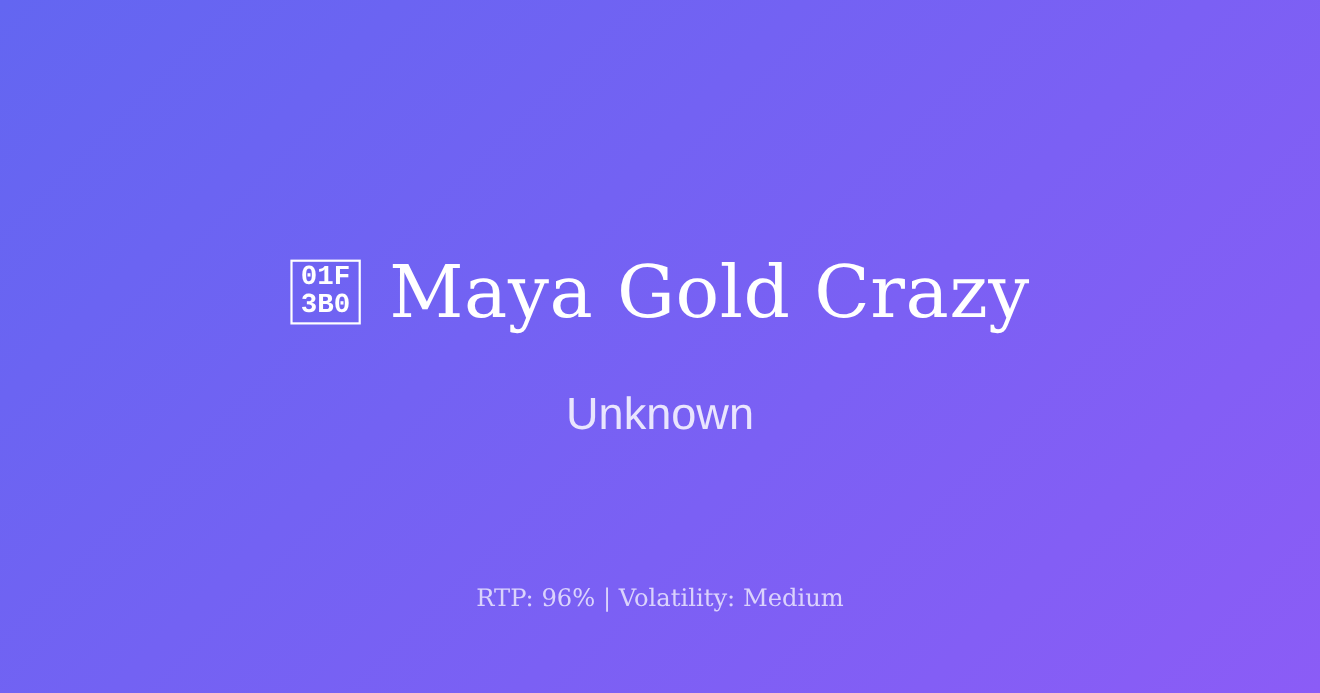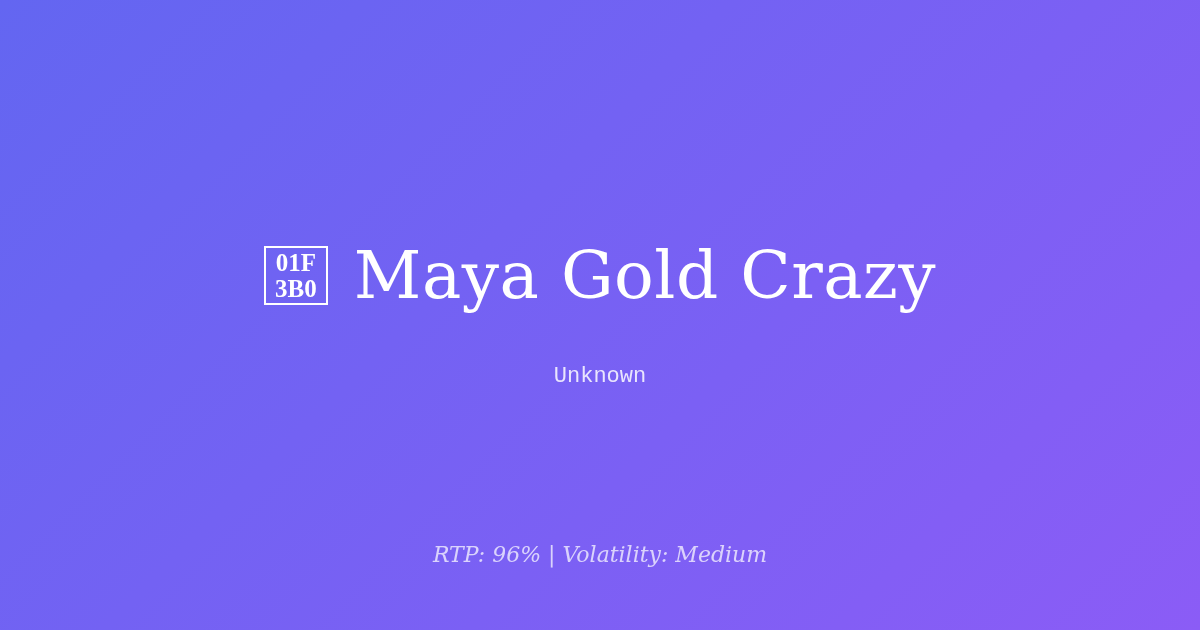--- a/index.html
+++ b/index.html
@@ -44,21 +44,21 @@
   
   .tofu-glyph {
     box-sizing: border-box;
     display: flex;
     flex-direction: column;
     align-items: center;
     justify-content: center;
     width: 64px;
     height: 59px;
     border: 2px solid #ffffff;
-    font-family: Liberation Serif, serif;
+    font-family: Liberation Mono, monospace;
     font-size: 25px;
     font-weight: 700;
     line-height: 26px;
     letter-spacing: 0px;
     color: #ffffff;
     flex: none;
   }
 
   .tofu-glyph .tofu-line {
     display: block;
@@ -75,43 +75,42 @@
     color: #ffffff;
     white-space: nowrap;
     letter-spacing: 0.5px;
   }
 
   
   .game-provider {
     margin: 0;
     padding: 0;
     margin-top: 54px;
-    font-family: Liberation Mono, monospace;
-    font-size: 22px;
+    font-family: Liberation Sans, sans-serif;
+    font-size: 41px;
     font-weight: 400;
     line-height: 1.1;
     color: rgba(255, 255, 255, 0.84);
     white-space: nowrap;
   }
 
   
   .game-stats {
     position: absolute;
     left: 0;
     right: 0;
     top: 528px;
-    margin: 14px;
+    margin: 4px;
     padding: 0;
     font-family: "DejaVu Serif", "Liberation Serif", serif;
     font-size: 22px;
     font-weight: 400;
     line-height: 1.2;
     color: rgba(255, 255, 255, 0.72);
     white-space: nowrap;
-    font-style: italic;
   }
 </style>
 </head>
 <body>
 
 <div class="og-card">
 
   <div class="title-row">
 
     <span class="tofu-glyph">

